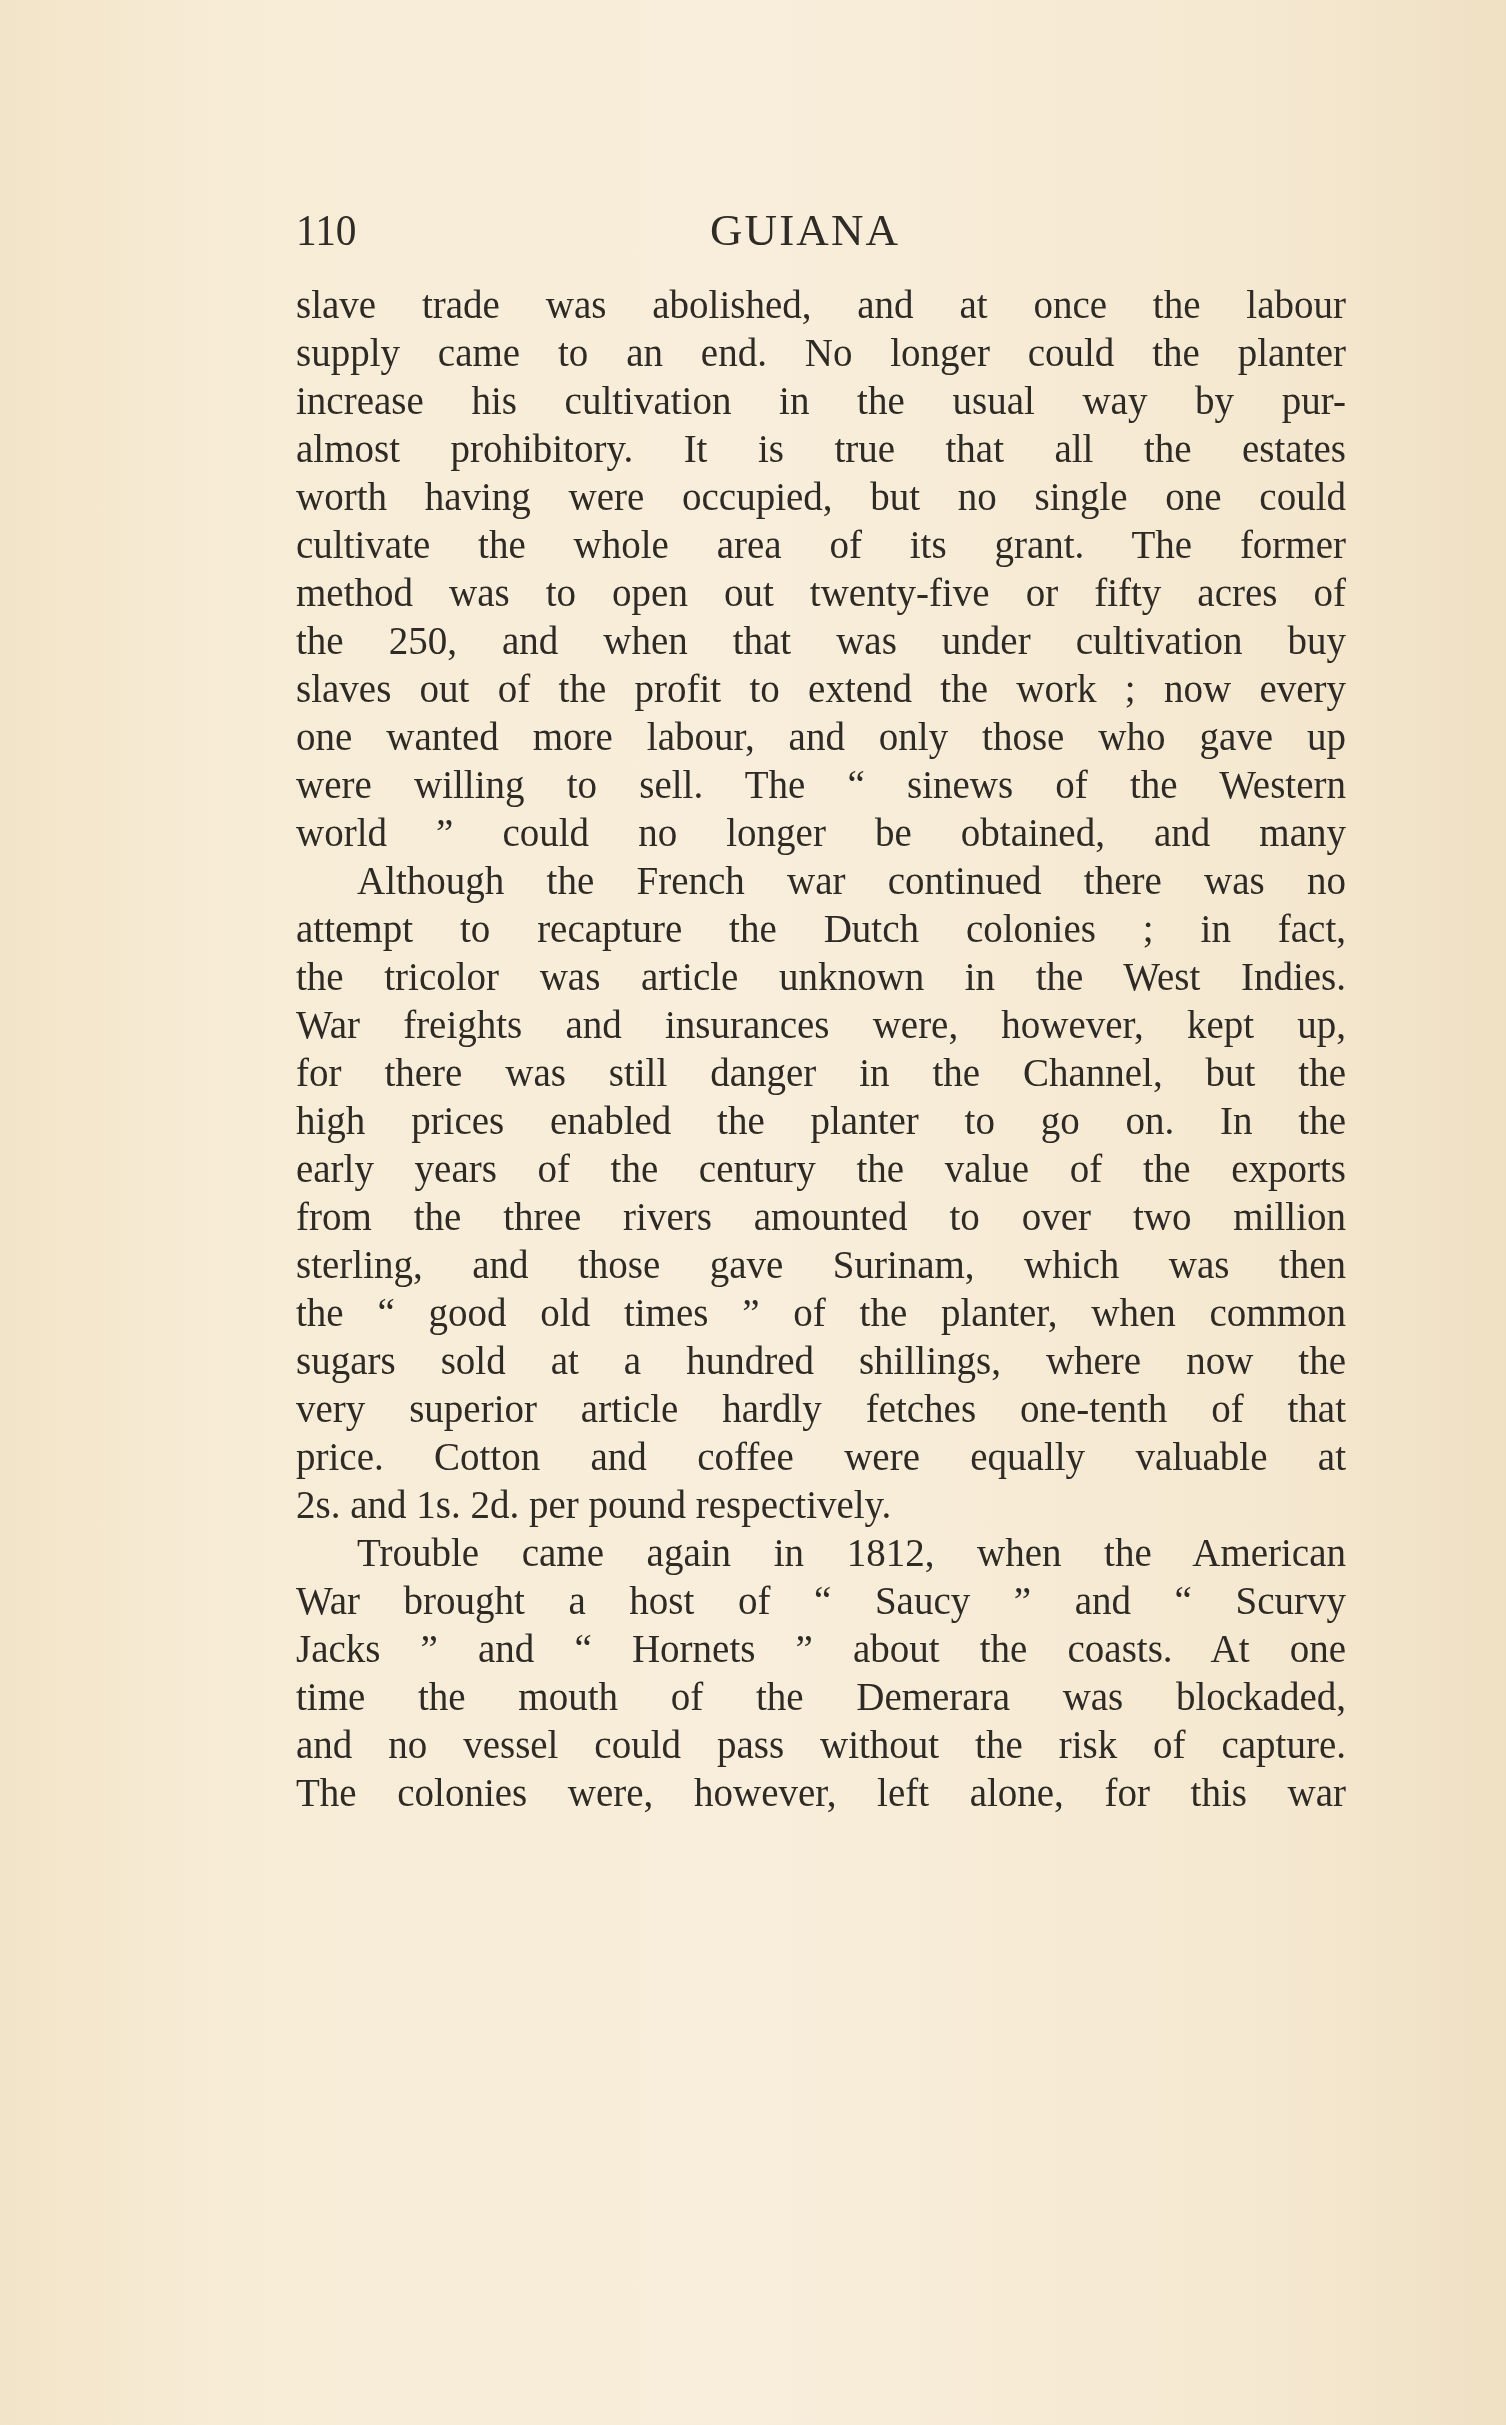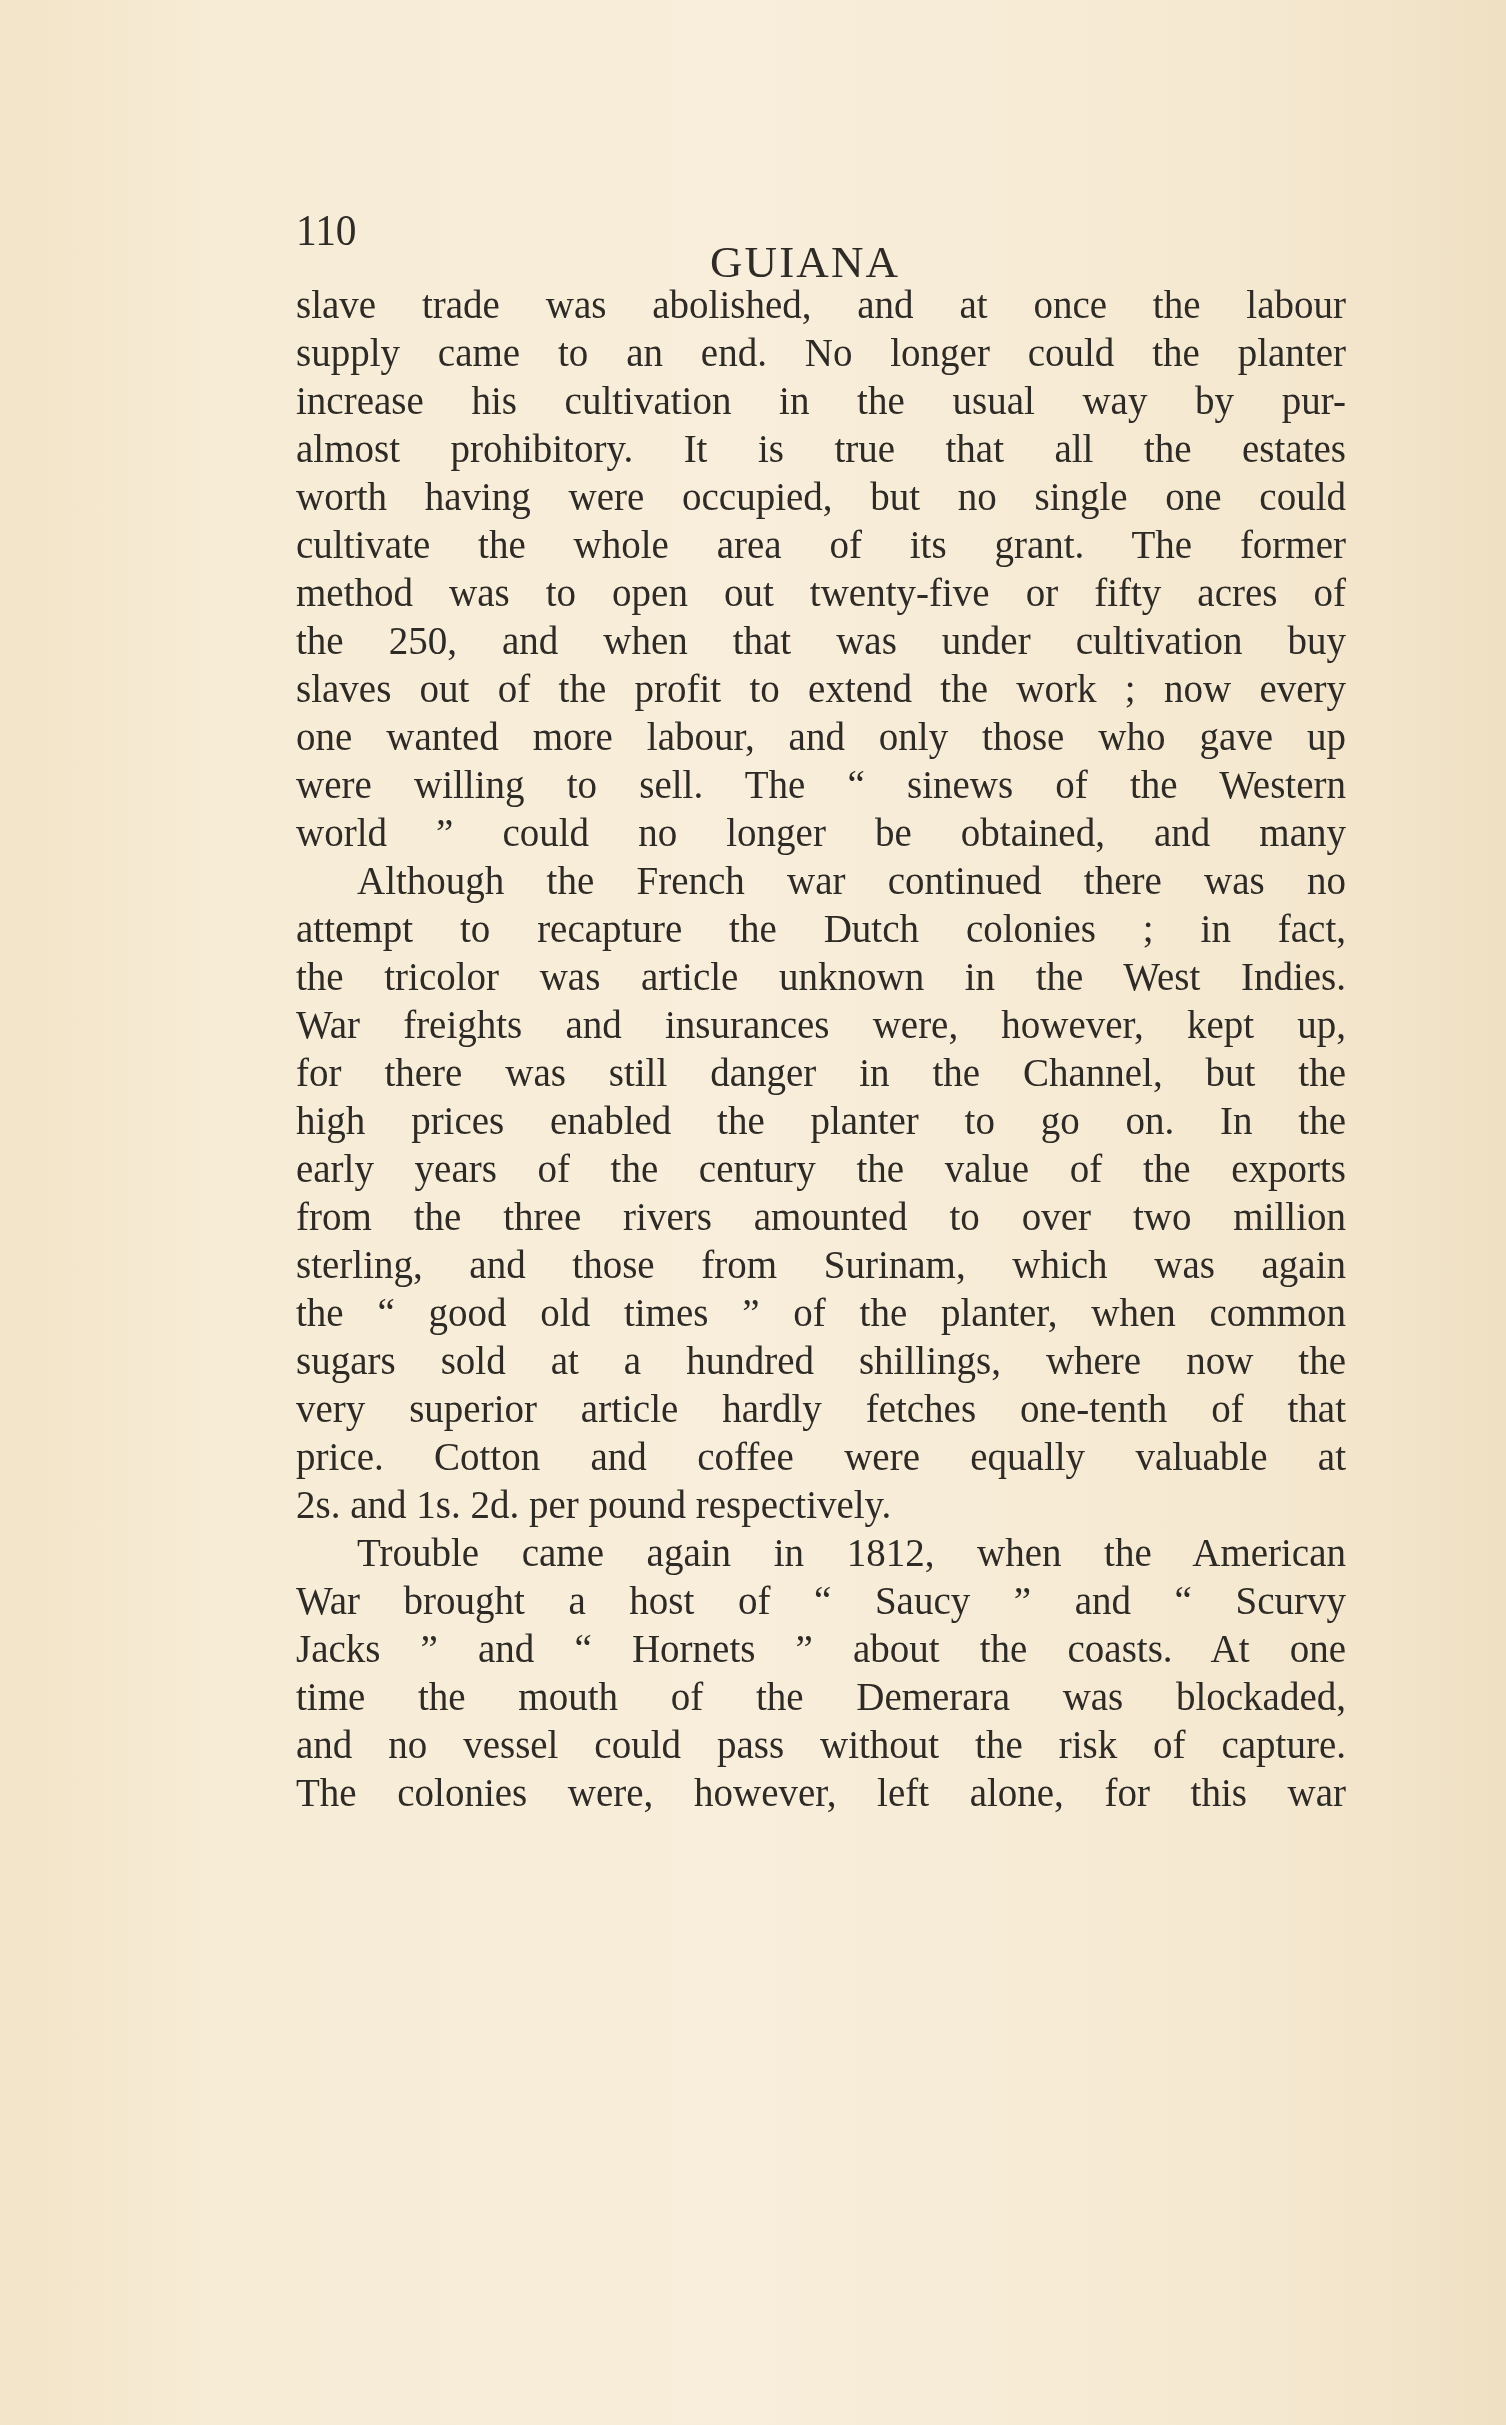--- a/index.html
+++ b/index.html
@@ -42,21 +42,20 @@
       transform-origin: left center;
     }
     .running-title {
       position: absolute;
       left: 414px;
       top: 0;
       font-size: 45px;
       line-height: 56px;
       letter-spacing: 2.1px;
       color: #2f2b26;
-      margin-top: 32px;
     }
     .body-text {
       position: absolute;
       top: 281px;
       left: 296px;
       width: 1050px;
     }
     .line {
       display: block;
       height: 48px;
@@ -103,21 +102,21 @@
 
     <div class="paragraph">
       <span class="line indent">Although the French war continued there was no</span>
       <span class="line">attempt to recapture the Dutch colonies ; in fact,</span>
       <span class="line">the tricolor was article unknown in the West Indies.</span>
       <span class="line">War freights and insurances were, however, kept up,</span>
       <span class="line">for there was still danger in the Channel, but the</span>
       <span class="line">high prices enabled the planter to go on.  In the</span>
       <span class="line">early years of the century the value of the exports</span>
       <span class="line">from the three rivers amounted to over two million</span>
-      <span class="line">sterling, and those from Surinam, which was again</span>
+      <span class="line">sterling, and those gave Surinam, which was then</span>
       <span class="line">the “ good old times ” of the planter, when common</span>
       <span class="line">sugars sold at a hundred shillings, where now the</span>
       <span class="line">very superior article hardly fetches one-tenth of that</span>
       <span class="line">price.  Cotton and coffee were equally valuable at</span>
       <span class="line last">2s. and 1s. 2d. per pound respectively.</span>
     </div>
 
     <div class="paragraph">
       <span class="line indent">Trouble came again in 1812, when the American</span>
       <span class="line">War brought a host of “ Saucy ” and “ Scurvy</span>

